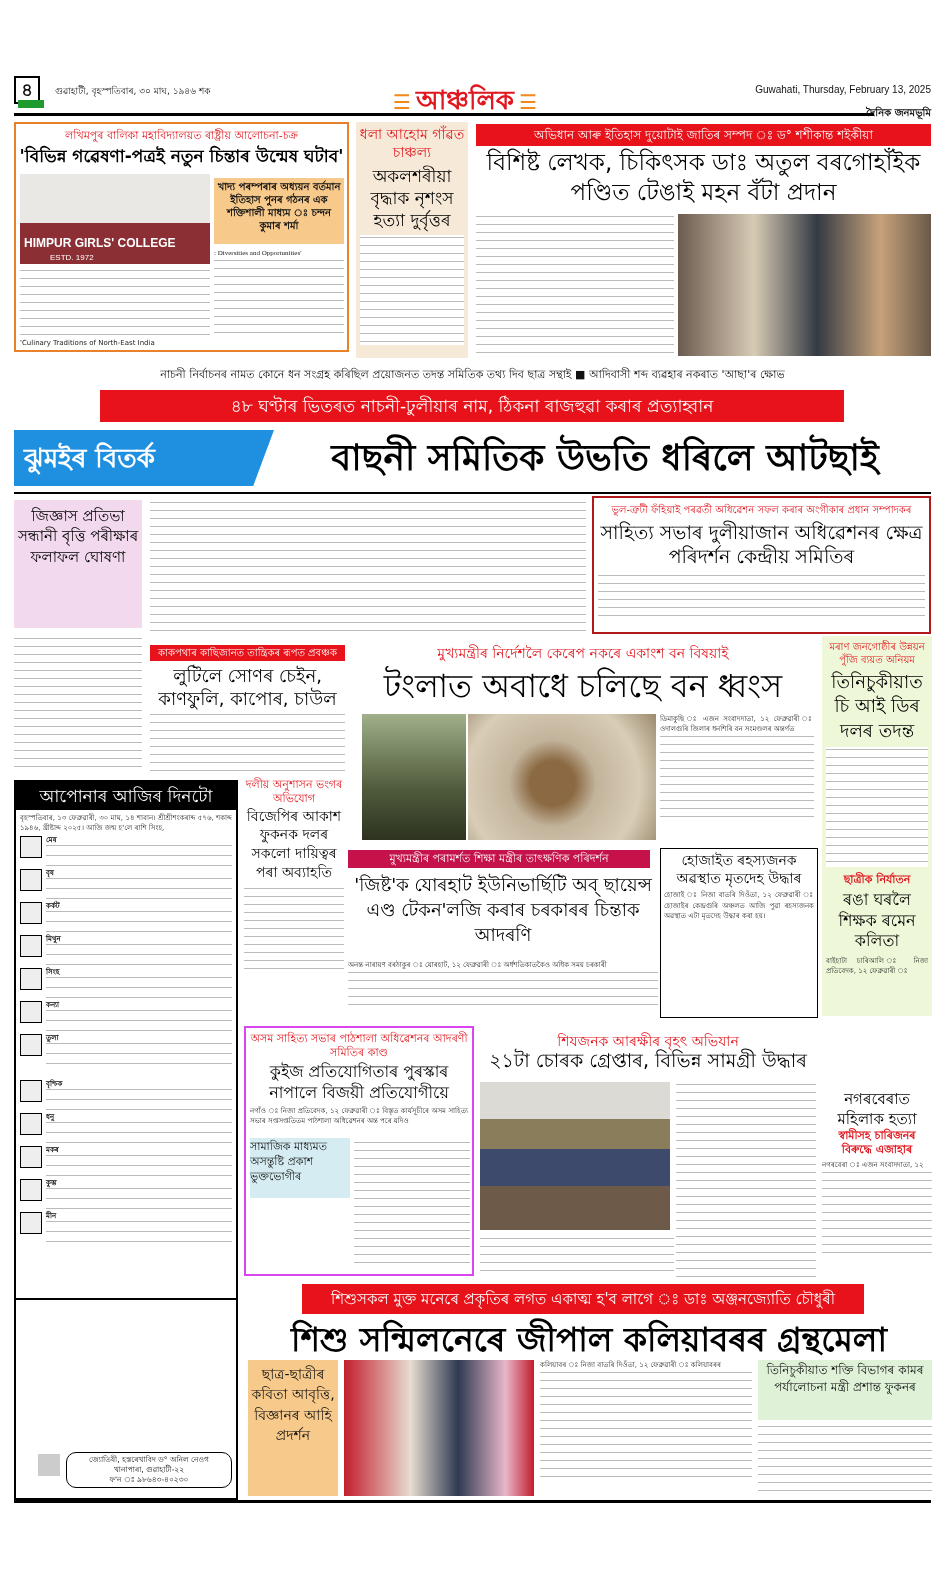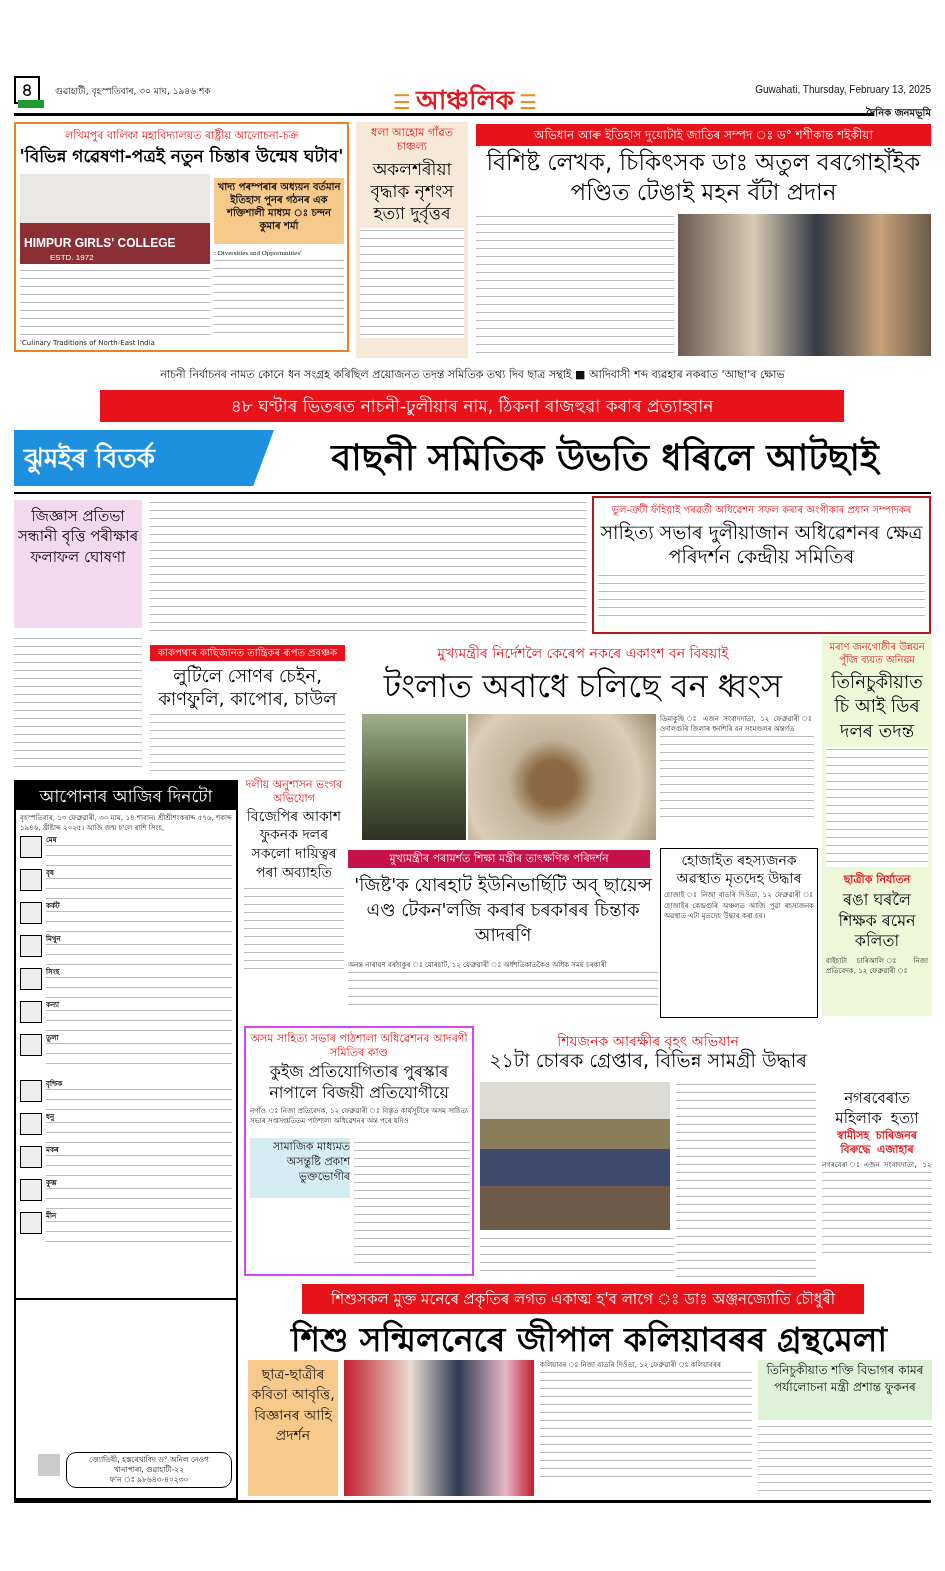--- a/index.html
+++ b/index.html
@@ -36,21 +36,21 @@
   <div class="abs photo" style="left:4px;top:50px;width:190px;height:90px;background:linear-gradient(#e9e8e4 0 55%,#8b2f35 55%);">
     <div style="position:absolute;left:4px;bottom:14px;color:#fff;font-weight:bold;font-size:12px;font-family:'Liberation Sans',sans-serif;">HIMPUR GIRLS' COLLEGE</div>
     <div style="position:absolute;left:30px;bottom:2px;color:#fff;font-size:8px;font-family:'Liberation Sans',sans-serif;">ESTD. 1972</div>
   </div>
   <div class="abs" style="left:198px;top:54px;width:130px;height:66px;background:#f7c98a;font-size:10px;text-align:center;line-height:1.3;font-weight:bold;padding:2px;">খাদ্য পৰম্পৰাৰ অধ্যয়ন বৰ্তমান ইতিহাস পুনৰ গঠনৰ এক শক্তিশালী মাধ্যম ঃ চন্দন কুমাৰ শৰ্মা</div>
   <div class="abs txt" style="left:198px;top:124px;width:130px;height:100px;font-family:'Liberation Serif',serif;"><span>: Diversities and Opportunities'</span><span class="filler" style="height:80px"></span></div>
   <div class="abs txt" style="left:4px;top:144px;width:190px;height:80px;"><span class="filler" style="height:70px"></span><span>'Culinary Traditions of North-East India</span></div>
 </div>
 
 <div class="abs" style="left:356px;top:122px;width:112px;height:236px;background:#f6e9d8;">
-  <div class="red" style="text-align:center;font-size:11px;padding-top:4px;line-height:1.25;">ধলা আহোম গাঁৱত চাঞ্চল্য</div>
+  <div class="red" style="text-align:center;font-size:14px;padding-top:4px;line-height:1.25;">ধলা আহোম গাঁৱত চাঞ্চল্য</div>
   <div class="hl" style="font-size:17px;font-weight:normal;margin-top:4px;line-height:1.3;">অকলশৰীয়া বৃদ্ধাক নৃশংস হত্যা দুৰ্বৃত্তৰ</div>
   <div class="txt" style="margin:4px;height:110px;">
       <span class="filler"></span>
     </div>
 </div>
 
 <div class="abs redbar" style="left:476px;top:124px;width:455px;height:22px;font-size:12px;line-height:22px;font-weight:normal;">অভিধান আৰু ইতিহাস দুয়োটাই জাতিৰ সম্পদ ঃ ড° শশীকান্ত শইকীয়া</div>
 <div class="abs hl" style="left:476px;top:148px;width:455px;font-size:23px;font-weight:normal;line-height:1.3;">বিশিষ্ট লেখক, চিকিৎসক ডাঃ অতুল বৰগোহাঁইক পণ্ডিত টেঙাই মহন বঁটা প্ৰদান</div>
 <div class="abs txt" style="left:476px;top:214px;width:198px;height:142px;">
     <span class="filler"></span>
@@ -181,37 +181,37 @@
 
 <div class="abs" style="left:660px;top:848px;width:158px;height:170px;border:1px solid #000;">
   <div class="hl" style="font-size:14px;font-weight:normal;line-height:1.3;margin-top:2px;">হোজাইত ৰহস্যজনক অৱস্থাত মৃতদেহ উদ্ধাৰ</div>
   <div class="txt" style="margin:3px;height:120px;">হোজাই ঃ নিজা বাতৰি দিওঁতা, ১২ ফেব্ৰুৱাৰী ঃ হোজাইৰ কেন্দ্ৰগুৰি অঞ্চলত আজি পুৱা ৰহস্যজনক অৱস্থাত এটা মৃতদেহ উদ্ধাৰ কৰা হয়।</div>
 </div>
 
 <div class="abs" style="left:244px;top:1026px;width:230px;height:250px;border:2px solid #d946ef;">
   <div class="red" style="text-align:center;font-size:11px;line-height:1.3;margin-top:4px;">অসম সাহিত্য সভাৰ পাঠশালা অধিৱেশনৰ আদৰণী সমিতিৰ কাণ্ড</div>
   <div class="hl" style="font-size:16px;font-weight:normal;line-height:1.35;">কুইজ প্ৰতিযোগিতাৰ পুৰস্কাৰ নাপালে বিজয়ী প্ৰতিযোগীয়ে</div>
   <div class="txt" style="margin:2px 4px;height:24px;">নগাঁও ঃ নিজা প্ৰতিবেদক, ১২ ফেব্ৰুৱাৰী ঃ বিস্তৃত কাৰ্যসূচীৰে অসম সাহিত্য সভাৰ সপ্তসপ্ততিতম পাঠশালা অধিৱেশনৰ অন্ত পৰে যদিও</div>
-  <div style="position:absolute;left:4px;top:110px;width:100px;height:60px;background:#d6ecf3;text-align:right;font-size:11px;line-height:1.35;padding-top:2px;">সামাজিক মাধ্যমত অসন্তুষ্টি প্ৰকাশ ভুক্তভোগীৰ</div>
+  <div style="position:absolute;left:4px;top:110px;width:100px;height:60px;background:#d6ecf3;text-align:left;font-size:11px;line-height:1.35;padding-top:2px;">সামাজিক মাধ্যমত অসন্তুষ্টি প্ৰকাশ ভুক্তভোগীৰ</div>
   <div class="txt" style="position:absolute;left:108px;top:112px;width:116px;height:130px;">
       <span class="filler"></span>
     </div>
 </div>
 
 <div class="abs red" style="left:480px;top:1030px;width:336px;text-align:center;font-size:14px;">শিযজনক আৰক্ষীৰ বৃহৎ অভিযান</div>
 <div class="abs hl" style="left:480px;top:1050px;width:336px;font-size:19px;font-weight:normal;">২১টা চোৰক গ্ৰেপ্তাৰ, বিভিন্ন সামগ্ৰী উদ্ধাৰ</div>
 <div class="abs photo" style="left:480px;top:1082px;width:190px;height:148px;background:linear-gradient(#dcdad5 0 25%,#8a7d5c 25% 45%,#3e4a6b 45% 70%,#6d5a48 70%);"></div>
 <div class="abs txt" style="left:676px;top:1082px;width:140px;height:196px;">
     <span class="filler"></span>
   </div>
 <div class="abs txt" style="left:480px;top:1236px;width:194px;height:42px;">
     <span class="filler"></span>
   </div>
 
-<div class="abs" style="left:822px;top:1090px;width:110px;height:190px;font-family:Liberation Mono, monospace;">
+<div class="abs" style="left:822px;top:1090px;width:110px;height:190px;">
   <div class="hl" style="font-size:15px;font-weight:normal;line-height:1.3;">নগৰবেৰাত মহিলাক হত্যা</div>
   <div class="red" style="text-align:center;font-size:11px;line-height:1.3;font-weight:bold;">স্বামীসহ চাৰিজনৰ বিৰুদ্ধে এজাহাৰ</div>
   <div class="txt" style="margin-top:2px;height:110px;"><span>নগৰবেৰা ঃ এজন সংবাদদাতা, ১২</span><span class="filler" style="height:90px"></span></div>
 </div>
 
 <div class="abs redbar" style="left:302px;top:1284px;width:562px;height:30px;font-size:15px;line-height:30px;font-weight:normal;">শিশুসকল মুক্ত মনেৰে প্ৰকৃতিৰ লগত একাত্ম হ'ব লাগে ঃ ডাঃ অঞ্জনজ্যোতি চৌধুৰী</div>
 <div class="abs hl" style="left:244px;top:1318px;width:690px;font-size:33px;line-height:44px;">শিশু সন্মিলনেৰে জীপাল কলিয়াবৰৰ গ্ৰন্থমেলা</div>
 <div class="abs" style="left:248px;top:1360px;width:90px;height:136px;background:#f7c98a;text-align:center;font-size:14px;line-height:1.45;padding-top:4px;">ছাত্ৰ-ছাত্ৰীৰ কবিতা আবৃত্তি, বিজ্ঞানৰ আহি প্ৰদৰ্শন</div>
 <div class="abs photo" style="left:344px;top:1360px;width:190px;height:136px;background:linear-gradient(90deg,#c21d2d,#e7dcd0 35%,#2e3a52 60%,#e7b7c8 85%,#c21d2d);"></div>
 <div class="abs txt" style="left:540px;top:1360px;width:212px;height:136px;"><span>কলিয়াবৰ ঃ নিজা বাতৰি দিওঁতা, ১২ ফেব্ৰুৱাৰী ঃ কলিয়াবৰৰ</span><span class="filler" style="height:110px"></span></div>

